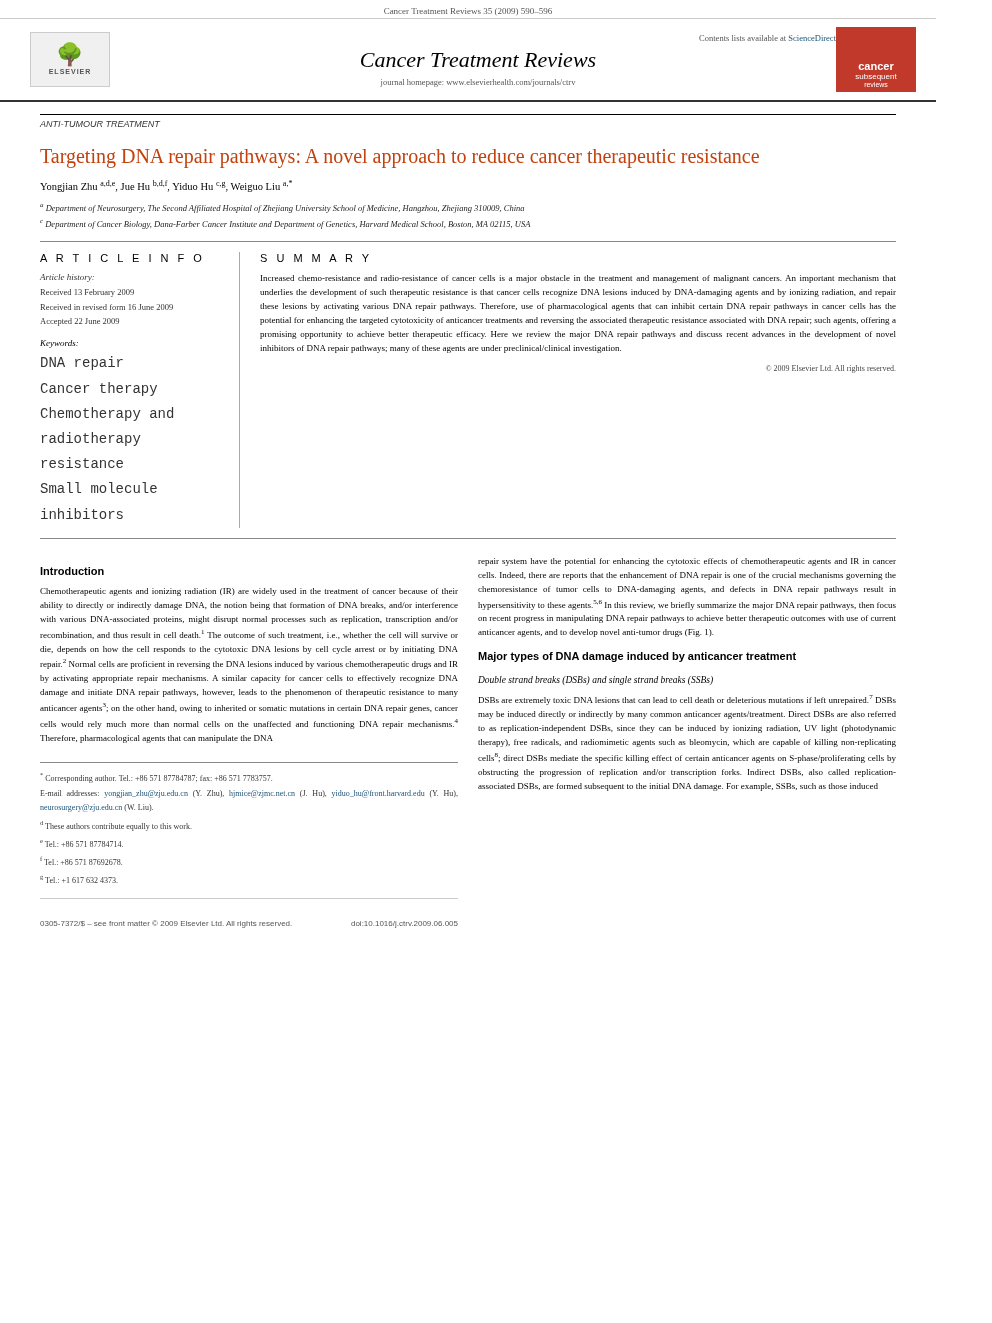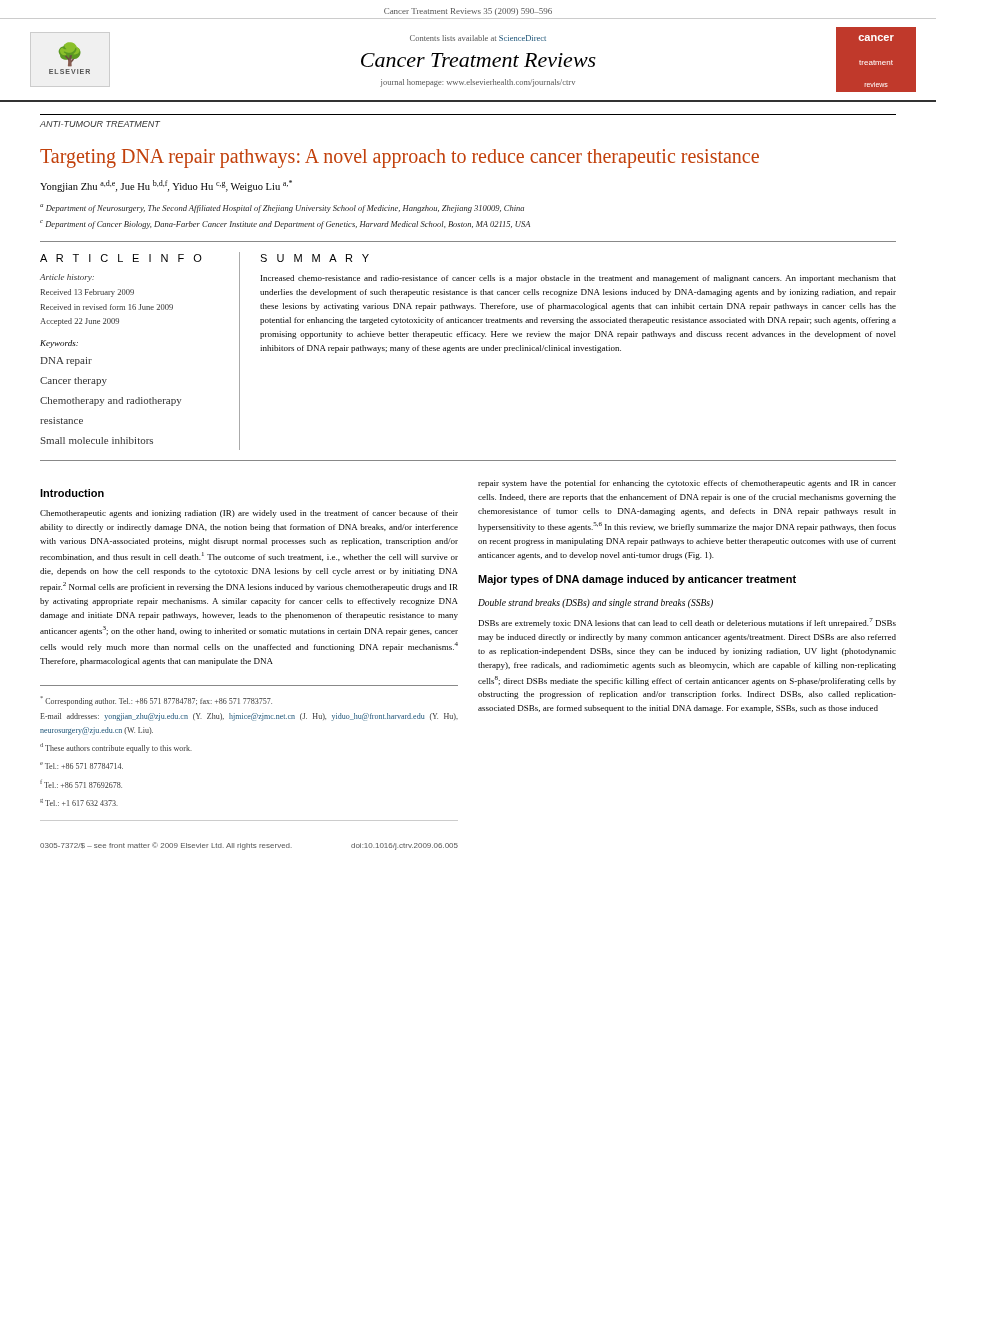--- a/index.html
+++ b/index.html
@@ -67,20 +67,21 @@
       margin-top: 2px;
     }
     .journal-center {
       flex: 1;
       text-align: center;
     }
     .science-direct-link {
       font-size: 8.5px;
       color: #555;
       margin-bottom: 4px;
+      text-align: right;
     }
     .science-direct-link a {
       color: #1a5276;
       text-decoration: none;
     }
     .journal-title-main {
       font-size: 22px;
       font-family: "Times New Roman", serif;
       color: #000;
       font-style: italic;
@@ -90,21 +91,21 @@
       font-size: 8.5px;
       color: #555;
     }
     .journal-logo-right {
       width: 80px;
       height: 65px;
       background: #c0392b;
       display: flex;
       flex-direction: column;
       align-items: center;
-      justify-content: space-between;
+      justify-content: flex-end;
       color: #fff;
       font-size: 7px;
       font-family: Arial, sans-serif;
       padding: 4px;
     }
     .journal-logo-right .cancer-word {
       font-size: 11px;
       font-weight: bold;
     }
     .journal-logo-right .treatment-word {
@@ -198,23 +199,24 @@
     .keywords-section {
       margin-top: 6px;
     }
     .kw-label {
       font-size: 9px;
       font-style: italic;
       font-family: "Times New Roman", serif;
       margin-bottom: 3px;
     }
     .kw-item {
-      font-size: 11px;
+      font-size: 14px;
       color: #333;
       line-height: 1.8;
+      font-family: Liberation Mono, monospace;
     }
     .summary-text {
       font-size: 9px;
       line-height: 1.55;
       color: #000;
       text-align: justify;
     }
     .copyright-line {
       font-size: 8px;
       color: #444;
@@ -303,21 +305,21 @@
     <div class="journal-center">
       <div class="science-direct-link">
         <span>Contents lists available at</span>
         <a href="#">ScienceDirect</a>
       </div>
       <div class="journal-title-main">Cancer Treatment Reviews</div>
       <div class="journal-homepage">journal homepage: www.elsevierhealth.com/journals/ctrv</div>
     </div>
     <div class="journal-logo-right">
       <div class="cancer-word">cancer</div>
-      <div class="treatment-word">treatment</div>
+      <div class="treatment-word">subsequent</div>
       <div class="reviews-word">reviews</div>
     </div>
   </div>
 
   <div class="content-area">
 
     <div class="section-label">ANTI-TUMOUR TREATMENT</div>
 
     <div class="article-title">Targeting DNA repair pathways: A novel approach to reduce cancer therapeutic resistance</div>
 
@@ -348,20 +350,21 @@
           <div class="kw-item">DNA repair</div>
           <div class="kw-item">Cancer therapy</div>
           <div class="kw-item">Chemotherapy and radiotherapy resistance</div>
           <div class="kw-item">Small molecule inhibitors</div>
         </div>
       </div>
 
       <div class="summary-col">
         <div class="col-header">S U M M A R Y</div>
         <div class="summary-text">Increased chemo-resistance and radio-resistance of cancer cells is a major obstacle in the treatment and management of malignant cancers. An important mechanism that underlies the development of such therapeutic resistance is that cancer cells recognize DNA lesions induced by DNA-damaging agents and by ionizing radiation, and repair these lesions by activating various DNA repair pathways. Therefore, use of pharmacological agents that can inhibit certain DNA repair pathways in cancer cells has the potential for enhancing the targeted cytotoxicity of anticancer treatments and reversing the associated therapeutic resistance associated with DNA repair; such agents, offering a promising opportunity to achieve better therapeutic efficacy. Here we review the major DNA repair pathways and discuss recent advances in the development of novel inhibitors of DNA repair pathways; many of these agents are under preclinical/clinical investigation.</div>
+        <div class="copyright-line">© 2009 Elsevier Ltd. All rights reserved.</div>
       </div>
     </div>
 
     <div class="body-columns">
 
       <div class="body-col">
         <div class="section-heading">Introduction</div>
         <div class="body-para">
           Chemotherapeutic agents and ionizing radiation (IR) are widely used in the treatment of cancer because of their ability to directly or indirectly damage DNA, the notion being that formation of DNA breaks, and/or interference with various DNA-associated proteins, might disrupt normal processes such as replication, transcription and/or recombination, and thus result in cell death.<sup>1</sup> The outcome of such treatment, i.e., whether the cell will survive or die, depends on how the cell responds to the cytotoxic DNA lesions by cell cycle arrest or by initiating DNA repair.<sup>2</sup> Normal cells are proficient in reversing the DNA lesions induced by various chemotherapeutic drugs and IR by activating appropriate repair mechanisms. A similar capacity for cancer cells to effectively recognize DNA damage and initiate DNA repair pathways, however, leads to the phenomenon of therapeutic resistance to many anticancer agents<sup>3</sup>; on the other hand, owing to inherited or somatic mutations in certain DNA repair genes, cancer cells would rely much more than normal cells on the unaffected and functioning DNA repair mechanisms.<sup>4</sup> Therefore, pharmacological agents that can manipulate the DNA
         </div>

